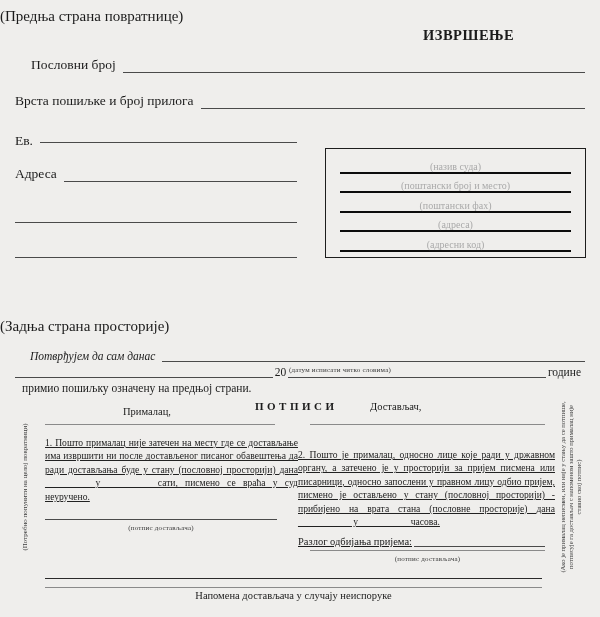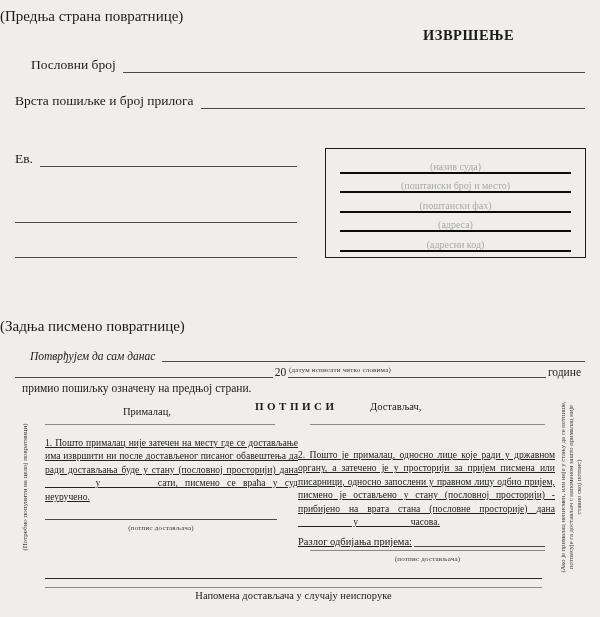--- a/index.html
+++ b/index.html
@@ -73,25 +73,29 @@
   <div class="abs field-row" style="top:57px; left:15px; right:15px;margin-left:16px;">
     <span>Пословни број</span>
     <span class="fill-line"></span>
   </div>
 
   <div class="abs field-row" style="top:93px; left:15px; right:15px;">
     <span>Врста пошиљке и број прилога</span>
     <span class="fill-line"></span>
   </div>
 
-  <div class="abs field-row" style="top:151px; left:15px; width:282px;">
+  <div class="abs field-row" style="top:133px; left:15px; width:282px;align-items:center;">
     <span>Ев.</span>
     <span class="fill-line"></span>
   </div>
 
+  <div class="abs field-row" style="top:166px; left:15px; width:282px;">
+    <span>Адреса</span>
+    <span class="fill-line"></span>
+  </div>
 
   <div class="abs hline" style="top:222px; left:15px; width:282px;"></div>
   <div class="abs hline" style="top:257px; left:15px; width:282px;"></div>
 
   <div class="abs court-box" style="top:148px; left:325px; width:261px; height:110px;">
     <div class="court-row">
       <span>(назив суда)</span>
     </div>
     <div class="court-row">
       <span>(поштански број и место)</span>
@@ -100,21 +104,21 @@
       <span>(поштански фах)</span>
     </div>
     <div class="court-row">
       <span>(адреса)</span>
     </div>
     <div class="court-row">
       <span>(адресни код)</span>
     </div>
   </div>
 
-  <div class="abs section-title" style="top:318px; left:0;">(Задња писмено повратнице)</div>
+  <div class="abs section-title" style="top:318px; left:0;">(Задња страна просторије)</div>
 
   <div class="abs field-row back-text" style="top:350px; left:30px; right:15px; font-size:11.5px;font-style:italic;">
     <span>Потврђујем да сам данас</span>
     <span class="fill-line"></span>
   </div>
 
   <div class="abs small-hint center" style="top:366px; left:275px; width:130px;">(датум исписати читко словима)</div>
 
   <div class="abs year-row" style="top:366px; left:15px; right:17px;">
     <span class="fill-line long" style="margin-left:0;"></span>

